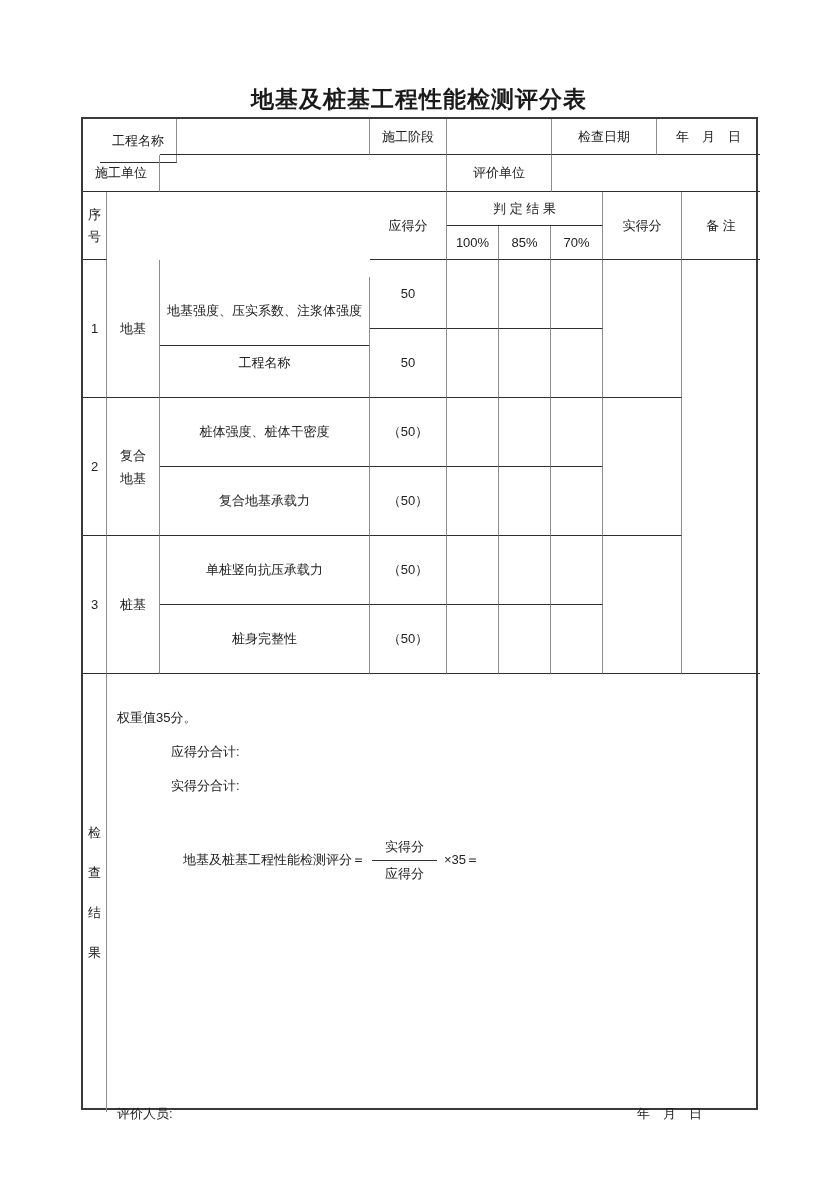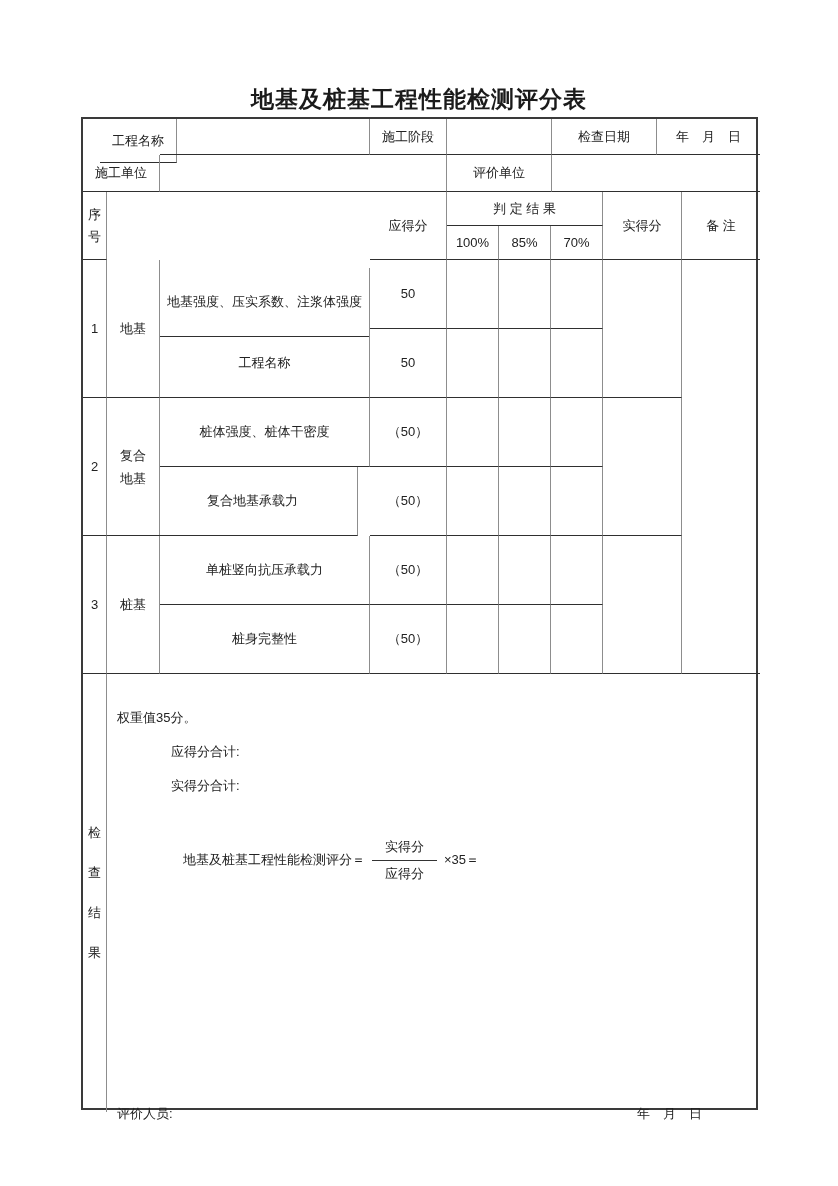--- a/index.html
+++ b/index.html
@@ -64,32 +64,32 @@
   <div class="cell" style="left:287px;top:73px;width:77px;height:68px">应得分</div>
   <div class="cell" style="left:364px;top:73px;width:156px;height:34px">判 定 结 果</div>
   <div class="cell" style="left:364px;top:107px;width:52px;height:34px">100%</div>
   <div class="cell" style="left:416px;top:107px;width:52px;height:34px">85%</div>
   <div class="cell" style="left:468px;top:107px;width:52px;height:34px">70%</div>
   <div class="cell" style="left:520px;top:73px;width:79px;height:68px">实得分</div>
   <div class="cell no-r" style="left:599px;top:73px;width:78px;height:68px">备 注</div>
 
   <div class="cell" style="left:0;top:141px;width:24px;height:138px">1</div>
   <div class="cell" style="left:24px;top:141px;width:53px;height:138px">地基</div>
-  <div class="cell" style="left:77px;top:149px;width:210px;height:69px">地基强度、压实系数、注浆体强度</div>
+  <div class="cell" style="left:77px;top:158px;width:210px;height:69px">地基强度、压实系数、注浆体强度</div>
   <div class="cell" style="left:287px;top:141px;width:77px;height:69px">50</div>
   <div class="cell" style="left:77px;top:210px;width:210px;height:69px">工程名称</div>
   <div class="cell" style="left:287px;top:210px;width:77px;height:69px">50</div>
 
   <div class="cell" style="left:0;top:279px;width:24px;height:138px">2</div>
   <div class="cell wrapcat" style="left:24px;top:279px;width:53px;height:138px">
     <span>复合地基</span>
   </div>
   <div class="cell" style="left:77px;top:279px;width:210px;height:69px">桩体强度、桩体干密度</div>
   <div class="cell" style="left:287px;top:279px;width:77px;height:69px">（50）</div>
-  <div class="cell" style="left:65px;top:348px;width:210px;height:69px">复合地基承载力</div>
+  <div class="cell" style="left:77px;top:348px;width:210px;height:69px">复合地基承载力</div>
   <div class="cell" style="left:287px;top:348px;width:77px;height:69px">（50）</div>
 
   <div class="cell" style="left:0;top:417px;width:24px;height:138px">3</div>
   <div class="cell" style="left:24px;top:417px;width:53px;height:138px">桩基</div>
   <div class="cell" style="left:77px;top:417px;width:210px;height:69px">单桩竖向抗压承载力</div>
   <div class="cell" style="left:287px;top:417px;width:77px;height:69px">（50）</div>
   <div class="cell" style="left:77px;top:486px;width:210px;height:69px">桩身完整性</div>
   <div class="cell" style="left:287px;top:486px;width:77px;height:69px">（50）</div>
 
   <div class="cell" style="left:364px;top:141px;width:52px;height:69px"></div>

